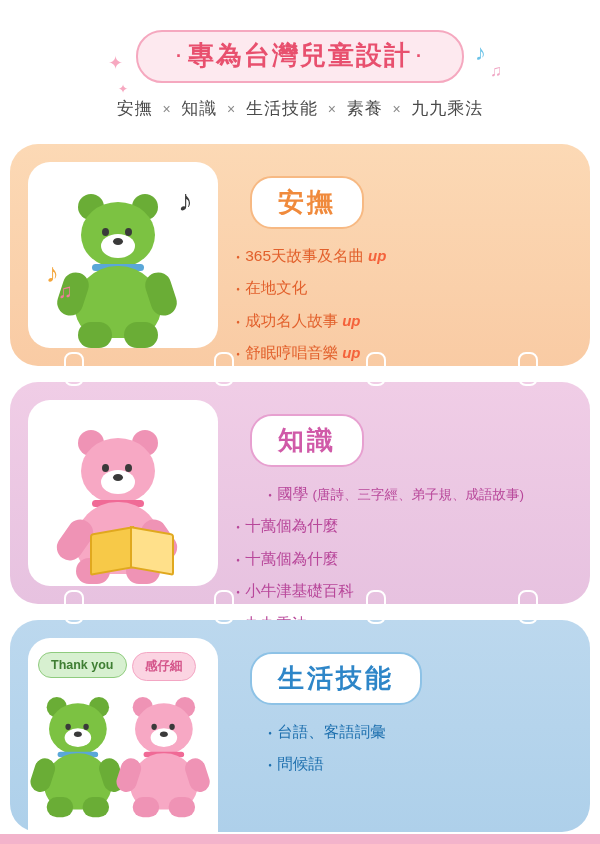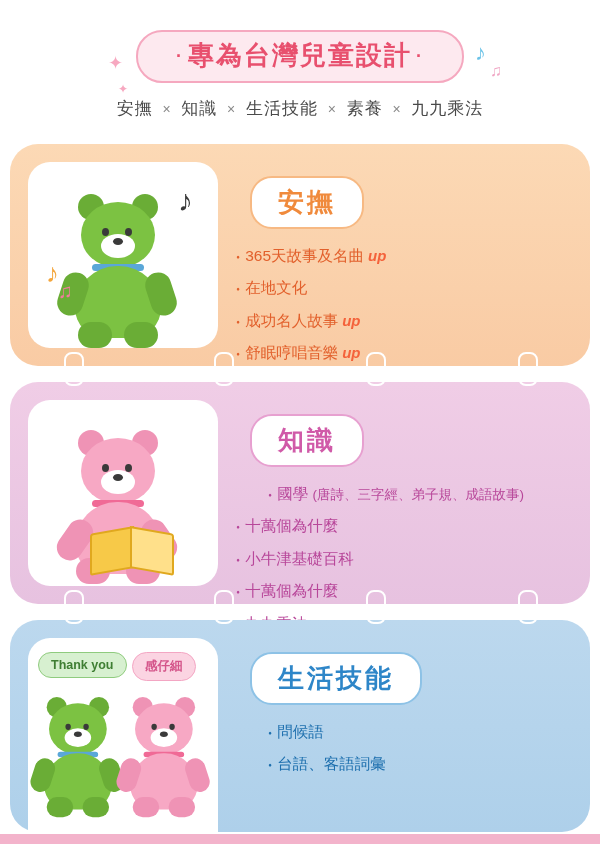--- a/index.html
+++ b/index.html
@@ -312,25 +312,25 @@
   <div class="panel-body">
     <div class="chip">知識</div>
     <div class="bullets">
       <div class="bullet full">
         <span class="dotmark">‧</span><span>國學</span>
         <span class="small">(唐詩、三字經、弟子規、成語故事)</span>
       </div>
       <div class="bullet col-a">
         <span class="dotmark">‧</span><span>十萬個為什麼</span>
       </div>
+      <div class="bullet col-b">
+        <span class="dotmark">‧</span><span>十萬個為什麼</span>
+      </div>
       <div class="bullet col-a">
         <span class="dotmark">‧</span><span>小牛津基礎百科</span>
-      </div>
-      <div class="bullet col-b">
-        <span class="dotmark">‧</span><span>十萬個為什麼</span>
       </div>
       <div class="bullet col-b">
         <span class="dotmark">‧</span><span>九九乘法</span>
       </div>
     </div>
   </div>
 </div>
 
 <div class="ring" style="left:64px;  top:590px;"></div>
 <div class="ring" style="left:214px; top:590px;"></div>
@@ -372,22 +372,22 @@
       <div class="arm pinkd" style="left:76px; top:82px; transform:rotate(-18deg);"></div>
       <div class="leg pinkd" style="left:6px; top:132px;"></div>
       <div class="leg pinkd" style="left:52px; top:132px;"></div>
     </div>
   </div>
 
   <div class="panel-body">
     <div class="chip">生活技能</div>
     <div class="bullets">
       <div class="bullet full">
+        <span class="dotmark">‧</span><span>台語、客語詞彙</span>
+      </div>
+      <div class="bullet full">
         <span class="dotmark">‧</span><span>問候語</span>
       </div>
-      <div class="bullet full">
-        <span class="dotmark">‧</span><span>台語、客語詞彙</span>
-      </div>
     </div>
   </div>
 </div>
 
 <div class="bottom-bar"></div>
 
 </body></html>

